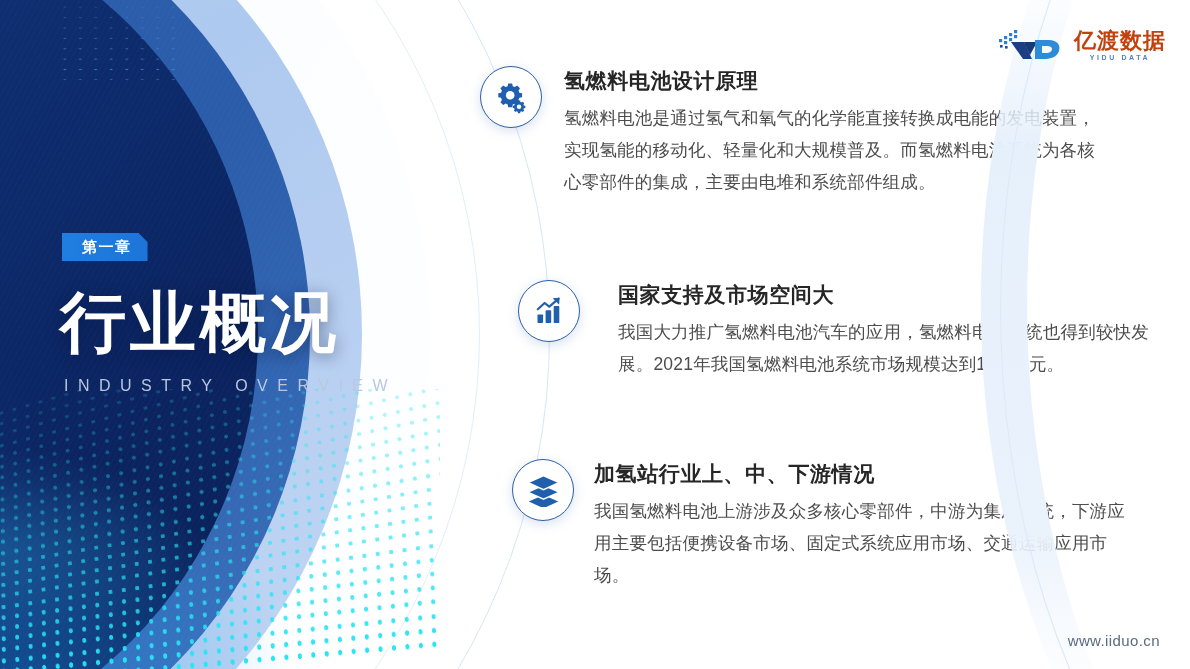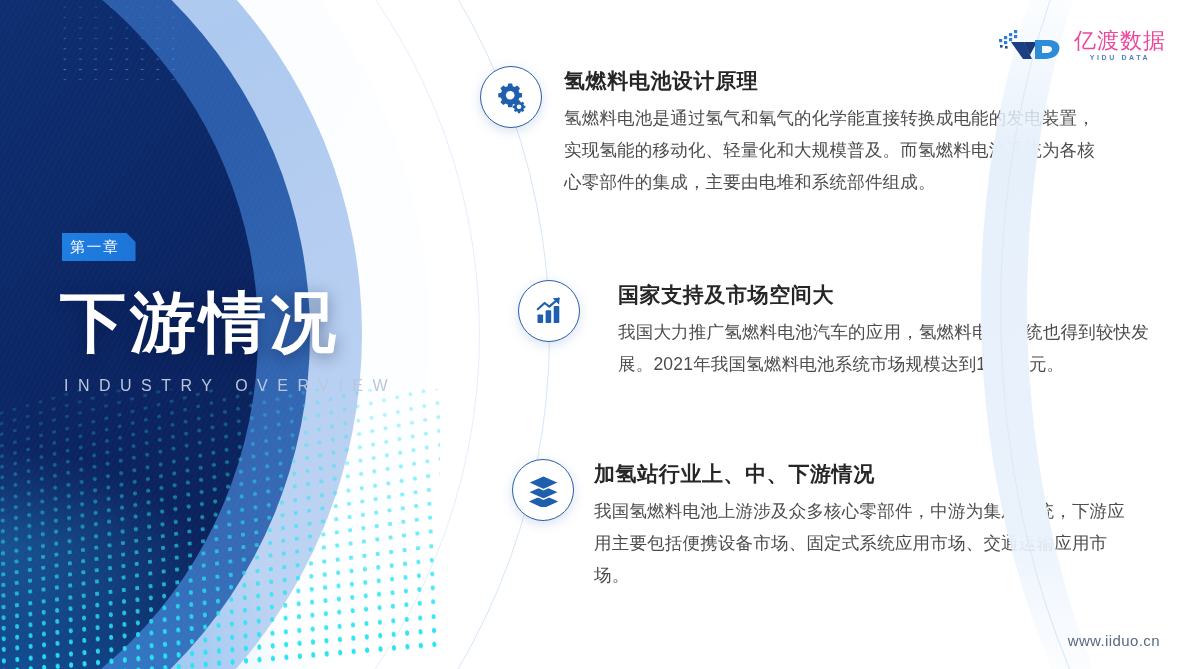--- a/index.html
+++ b/index.html
@@ -118,25 +118,25 @@
   }
   .wave-glow2{
     position:absolute; left:-90px; bottom:30px;
     width:330px; height:220px;
     background:radial-gradient(ellipse at 35% 50%, rgba(60,190,245,.22) 0%, rgba(20,60,140,0) 65%);
   }
 
   
   .chapter-badge{
     position:absolute; left:62px; top:233px;
-    padding:6px 16px 7px 8px;
+    padding:6px 16px 7px 20px;
     background:linear-gradient(100deg,#1f7fe0 0%, #1d74d8 100%);
     color:#ffffff;
     font-size:15px;
-    font-weight:normal;
+    font-weight:bold;
     letter-spacing:1.5px;
     line-height:1;
     clip-path:polygon(0 0, calc(100% - 9px) 0, 100% 9px, 100% 100%, 0 100%);
     box-shadow:0 2px 8px rgba(0,20,60,.28);
   }
 
   
   .big-title{
     position:absolute; left:60px; top:288px;
     color:#ffffff;
@@ -228,23 +228,23 @@
   .logo{
     position:absolute; right:24px; top:28px;
     display:flex; align-items:center; gap:7px;
     z-index:6;
   }
   .logo-mark{ display:block; }
   .logo-text{
     display:flex; flex-direction:column; align-items:flex-start;
   }
   .logo-cn{
-    color:#ec4899;
+    color:#c2410c;
     font-size:22px;
-    font-weight:normal;
+    font-weight:bold;
     letter-spacing:1px;
     line-height:1.05;
   }
   .logo-en{
     color:#4f7fc4;
     font-size:7px;
     font-weight:bold;
     letter-spacing:2.6px;
     line-height:1;
     margin-top:2px;
@@ -306,21 +306,21 @@
         <div class="wave-row" style="top: 254.2px; transform: rotate(-6.76deg) scaleY(1.16); opacity: 0.836;"></div>
         <div class="wave-row" style="top: 264.4px; transform: rotate(-6.32deg) scaleY(1.18); opacity: 0.876;"></div>
         <div class="wave-row" style="top: 274.6px; transform: rotate(-5.88deg) scaleY(1.21); opacity: 0.917;"></div>
         <div class="wave-row" style="top: 284.8px; transform: rotate(-5.44deg) scaleY(1.23); opacity: 0.958;"></div>
         <div class="wave-row" style="top: 295px; transform: rotate(-5deg) scaleY(1.25); opacity: 1;"></div>
       </div>
   </div>
 
   <div class="chapter-badge">第一章</div>
 
-  <div class="big-title">下游情况</div>
+  <div class="big-title">行业概况</div>
 
   <div class="sub-title">INDUSTRY OVERVIEW</div>
 
   <div class="content">
 
     <svg class="ribbon" viewBox="0 0 330 760" preserveAspectRatio="none">
       <defs>
         <linearGradient id="ribGrad" x1="0" y1="0" x2="0" y2="1">
           <stop offset="0%" stop-color="#eef5fd" stop-opacity="0"></stop>
           <stop offset="25%" stop-color="#e6f0fb" stop-opacity="1"></stop>

